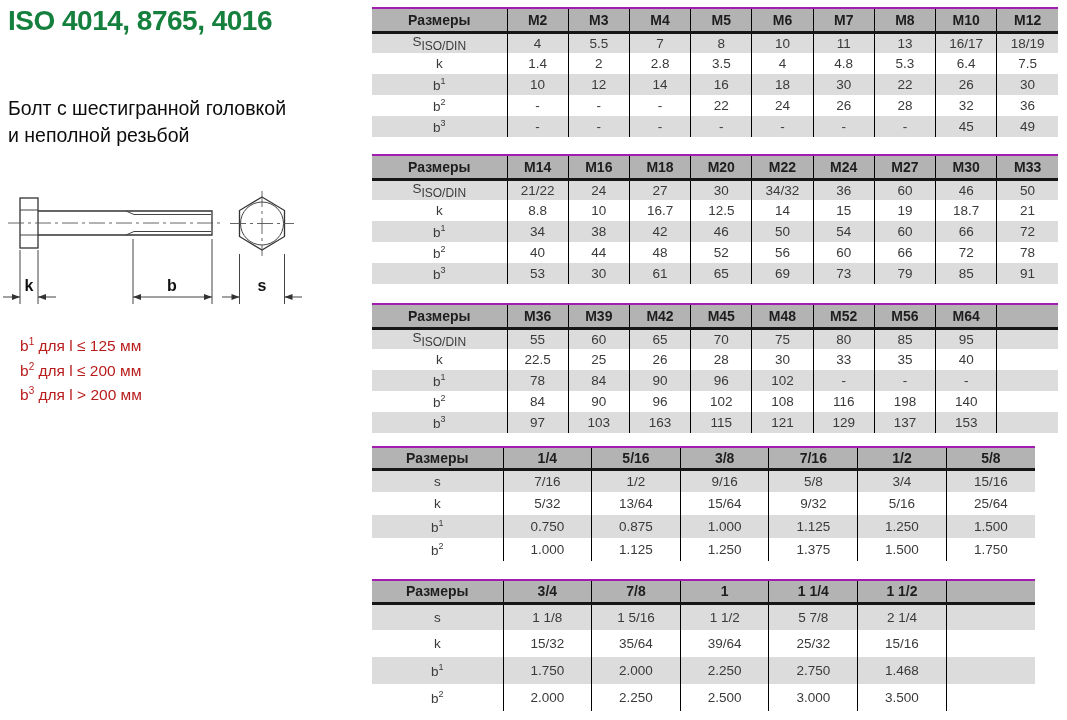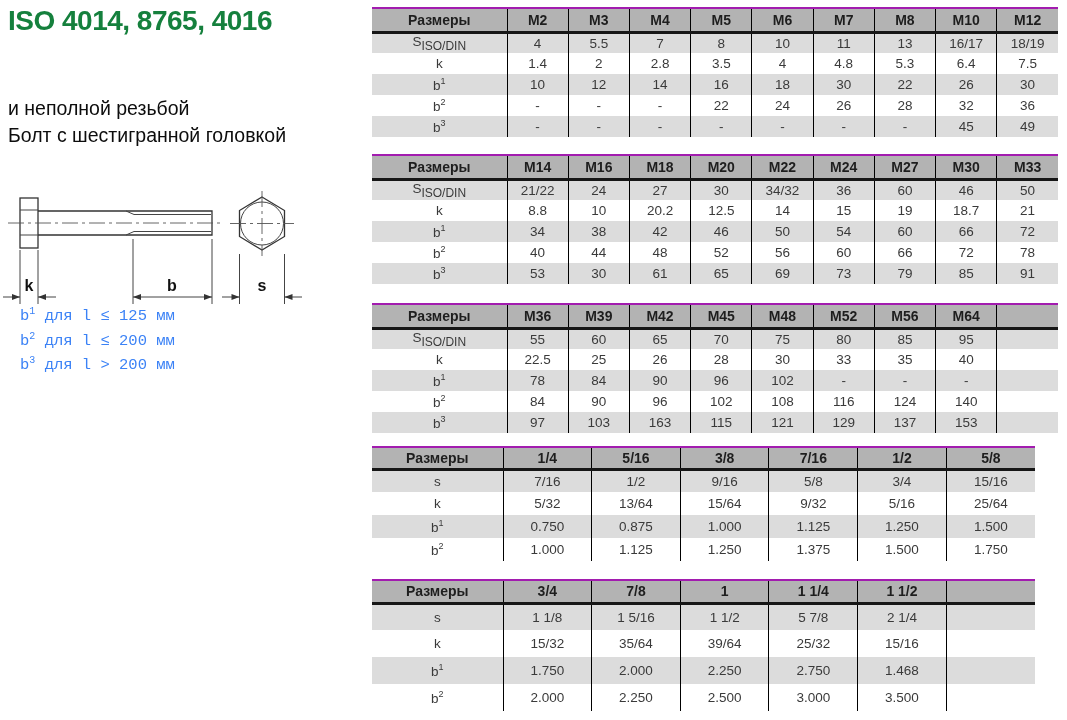--- a/index.html
+++ b/index.html
@@ -30,35 +30,35 @@
   .t5 th { height: 23px; } .t5 td { height: 27px; }
   .t4 th:first-child, .t5 th:first-child { width: 131px; }
 
   .diagram { position: absolute; left: 0; top: 188px; }
   .diagram .ln { stroke: #333; stroke-width: 1.3; fill: none; }
   .diagram .thin { stroke: #444; stroke-width: 1; fill: none; }
   .diagram .cl { stroke: #555; stroke-width: 0.9; fill: none; stroke-dasharray: 16 4 3 4; }
   .diagram .ar { fill: #333; stroke: none; }
   .diagram text { font-family: "Liberation Sans", sans-serif; font-size: 16px; font-weight: bold; fill: #111; }
 
-  .footnotes { position: absolute; left: 20px; top: 302px; font-size: 15.5px; line-height: 20.5px; color: #3b82f6; font-family: Liberation Mono, monospace; }
+  .footnotes { position: absolute; left: 20px; top: 332px; font-size: 15.5px; line-height: 20.5px; color: #b91c1c; }
   .footnotes sup { font-size: 10px; }
 </style>
 </head>
 <body>
 
 <div class="page">
 
   <div class="title">
     <div>ISO 4014, 8765, 4016</div>
   </div>
 
   <div class="subtitle">
+    <div>Болт с шестигранной головкой</div>
     <div>и неполной резьбой</div>
-    <div>Болт с шестигранной головкой</div>
   </div>
 
   <svg class="diagram" width="340" height="132" viewBox="0 0 340 132">
 
     <g>
       <rect class="ln" x="20" y="10" width="18" height="50"></rect>
       <line class="thin" x1="20" y1="22" x2="38" y2="22"></line>
       <line class="thin" x1="20" y1="47" x2="38" y2="47"></line>
     </g>
 
@@ -217,21 +217,21 @@
           <td>34/32</td>
           <td>36</td>
           <td>60</td>
           <td>46</td>
           <td>50</td>
         </tr>
         <tr>
           <td>k</td>
           <td>8.8</td>
           <td>10</td>
-          <td>20.2</td>
+          <td>16.7</td>
           <td>12.5</td>
           <td>14</td>
           <td>15</td>
           <td>19</td>
           <td>18.7</td>
           <td>21</td>
         </tr>
         <tr class="stripe">
           <td>b<sup>1</sup></td>
           <td>34</td>
@@ -323,21 +323,21 @@
           <td></td>
         </tr>
         <tr>
           <td>b<sup>2</sup></td>
           <td>84</td>
           <td>90</td>
           <td>96</td>
           <td>102</td>
           <td>108</td>
           <td>116</td>
-          <td>124</td>
+          <td>198</td>
           <td>140</td>
           <td></td>
         </tr>
         <tr class="stripe">
           <td>b<sup>3</sup></td>
           <td>97</td>
           <td>103</td>
           <td>163</td>
           <td>115</td>
           <td>121</td>

